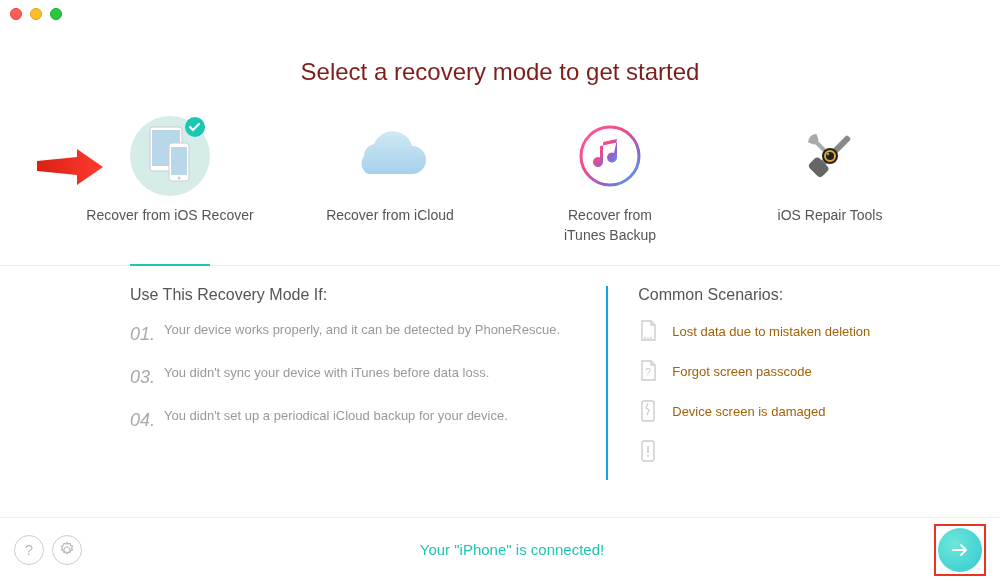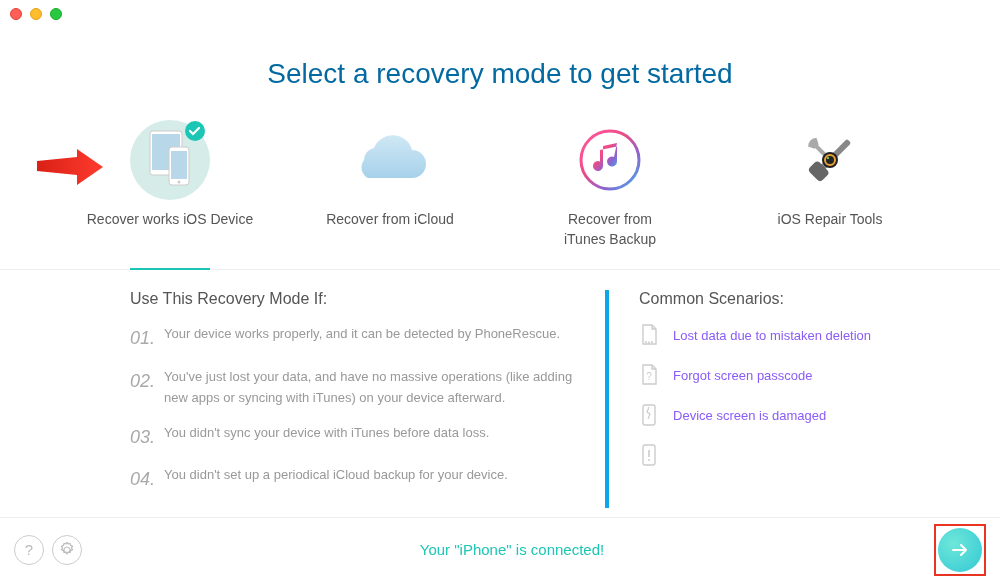--- a/index.html
+++ b/index.html
@@ -20,23 +20,23 @@
     }
     .traffic-light {
       width: 12px; height: 12px; border-radius: 50%;
     }
     .tl-red { background: #ff5f57; border: 0.5px solid #e24238; }
     .tl-yellow { background: #ffbd2e; border: 0.5px solid #e1a116; }
     .tl-green { background: #28c940; border: 0.5px solid #1aab29; }
 
     .heading {
       text-align: center;
-      font-size: 28px;
+      font-size: 24px;
       font-weight: 300;
-      color: #0369a1;
+      color: #7f1d1d;
       margin-top: 30px;
     }
 
     .modes {
       display: flex;
       justify-content: space-around;
       padding: 30px 60px 0 60px;
       border-bottom: 1px solid #eee;
       position: relative;
     }
@@ -80,21 +80,21 @@
       top: 145px;
     }
 
     .detail {
       display: flex;
       padding: 20px 54px 10px 130px;
     }
     .left-col { flex: 1.45; padding-right: 30px; }
     .right-col {
       flex: 1;
-      border-left: 4px solid #0ea5e9;
+      border-left: 2px solid #0ea5e9;
       padding-left: 30px;
     }
     .section-title {
       font-size: 16px;
       color: #555;
       font-weight: 400;
       margin-bottom: 16px;
     }
     .if-list { list-style: none; }
     .if-list li {
@@ -109,21 +109,21 @@
       font-size: 18px;
       color: #aaa;
       width: 34px;
       flex-shrink: 0;
     }
     .scenario-list { list-style: none; }
     .scenario-list li {
       display: flex;
       align-items: center;
       font-size: 13px;
-      color: #8b5cf6;
+      color: #a16207;
       margin-bottom: 18px;
       gap: 14px;
     }
     .scenario-icon {
       width: 20px; height: 22px;
       flex-shrink: 0;
     }
 
     .footer {
       position: absolute;
@@ -185,21 +185,21 @@
         <circle cx="43" cy="43" r="40" fill="#d6ece8"></circle>
         <rect x="23" y="14" width="32" height="44" rx="3" fill="#fff" stroke="#ccc"></rect>
         <rect x="25" y="17" width="28" height="36" fill="#b8d8ea"></rect>
         <rect x="42" y="30" width="20" height="38" rx="3" fill="#fff" stroke="#ccc"></rect>
         <rect x="44" y="34" width="16" height="28" fill="#b8d8ea"></rect>
         <circle cx="52" cy="65" r="1.5" fill="#ccc"></circle>
         <circle cx="68" cy="14" r="10" fill="#1bc6b4"></circle>
         <path d="M63 14 l3 3 l6 -6" stroke="#fff" stroke-width="2.2" fill="none" stroke-linecap="round"></path>
       </svg>
     </div>
-    <div class="mode-label">Recover works iOS Device</div>
+    <div class="mode-label">Recover from iOS Recover</div>
   </div>
 
   <div class="mode">
     <div class="mode-icon-wrap">
       <svg width="84" height="60" viewBox="0 0 84 60">
         <defs>
           <linearGradient id="cg" x1="0" y1="0" x2="0" y2="1">
             <stop offset="0%" stop-color="#cfe8f5"></stop>
             <stop offset="100%" stop-color="#a6d1ea"></stop>
           </linearGradient>
@@ -261,24 +261,20 @@
 
 <div class="detail">
   <div class="left-col">
     <h2 class="section-title">Use This Recovery Mode If:</h2>
     <ol class="if-list">
       <li>
           <span class="if-num">01.</span>
           <span>Your device works properly, and it can be detected by PhoneRescue.</span>
         </li>
       <li>
-          <span class="if-num">02.</span>
-          <span>You've just lost your data, and have no massive operations (like adding new apps or syncing with iTunes) on your device afterward.</span>
-        </li>
-      <li>
           <span class="if-num">03.</span>
           <span>You didn't sync your device with iTunes before data loss.</span>
         </li>
       <li>
           <span class="if-num">04.</span>
           <span>You didn't set up a periodical iCloud backup for your device.</span>
         </li>
     </ol>
   </div>
   <div class="right-col">

